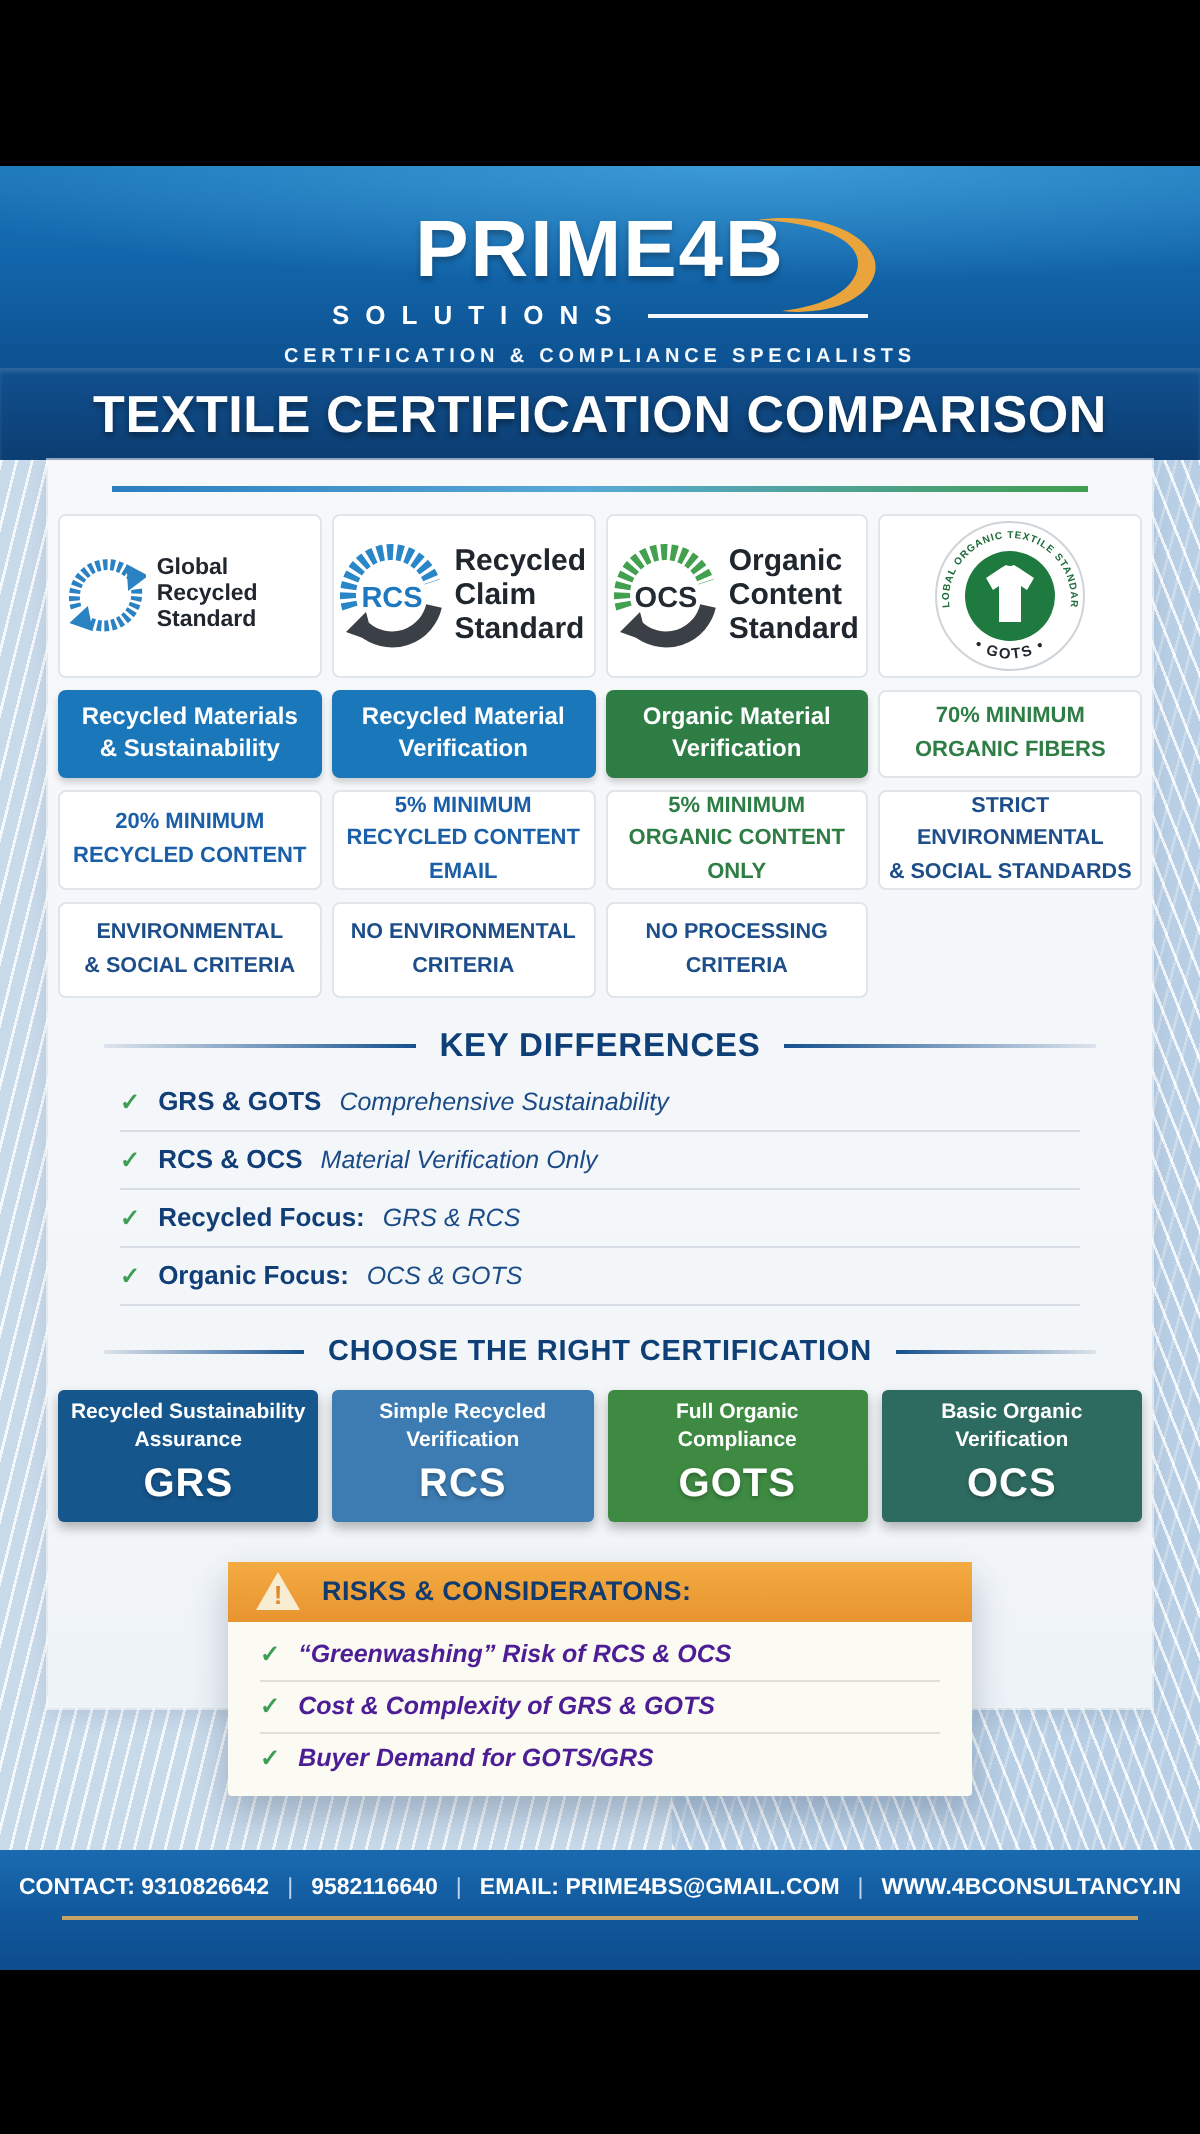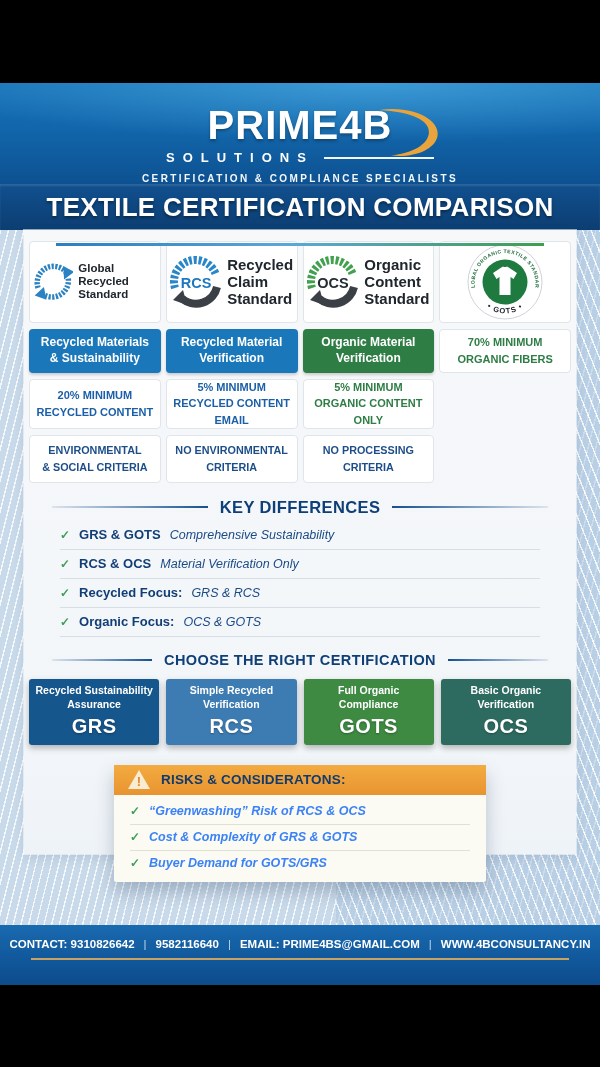--- a/index.html
+++ b/index.html
@@ -35,21 +35,21 @@
   .wave-layer::after{content:"";position:absolute;top:0;bottom:0;left:56%;right:0;
     background:repeating-linear-gradient(68deg, rgba(255,255,255,.75) 0 1.4px, rgba(171,198,224,.55) 1.4px 8px);}
   .sheet{position:relative;z-index:1;margin:0 24px;height:624px;
     background:linear-gradient(180deg,#f6f8fa 0%,#f3f6f9 80%,#eef3f8 100%);
     box-shadow:0 0 0 1px rgba(255,255,255,.55), 0 4px 10px rgba(30,60,100,.12);}
 
   .top-divider{height:2.5px;margin:0 32px;background:linear-gradient(90deg,#2b7fc0,#5aa8d8 48%,#3f9e4f);
     position:relative;top:13px;}
 
   .cert-grid{display:grid;grid-auto-flow:column;grid-template-rows:82px 44px 50px 48px;
-    grid-template-columns:repeat(4,1fr);gap:6px 5px;margin:8px 5px 0;}
+    grid-template-columns:repeat(4,1fr);gap:6px 5px;margin:24px 5px 0;}
   .card{background:#fff;border:1px solid #e0e5ea;border-radius:4px;
     display:flex;flex-direction:column;align-items:center;justify-content:center;text-align:center;}
   .banner{border-radius:4px;display:flex;flex-direction:column;align-items:center;justify-content:center;
     color:#fff;font-weight:700;font-size:12px;line-height:1.3;text-align:center;
     box-shadow:0 2px 3px rgba(0,0,0,.18);}
   .metric{font-weight:700;font-size:11px;line-height:1.5;}
   .criteria{font-weight:700;font-size:10.8px;line-height:1.5;color:#1d4e89;}
 
   .logo-flex{display:flex;align-items:center;gap:5px;padding:0 3px;}
   .logo-text{font-weight:700;font-size:11.5px;color:#20262e;line-height:1.15;text-align:left;}
@@ -76,21 +76,21 @@
   .choose-acronym{font-size:20px;font-weight:800;margin-top:2px;letter-spacing:.5px;text-shadow:0 1px 2px rgba(0,0,0,.3);}
 
   .risk-box{width:372px;margin:20px auto 0;background:#fbfbf3;border-radius:2px;
     box-shadow:0 9px 18px rgba(40,60,90,.28);}
   .risk-head{height:30px;background:linear-gradient(180deg,#f3ab41,#e89430);
     display:flex;align-items:center;gap:10px;padding:0 13px;}
   .risk-title{color:#123a6d;font-weight:800;font-size:13.5px;letter-spacing:.2px;}
   .risk-items{padding:4px 16px 6px;}
   .risk-item{display:flex;align-items:baseline;gap:9px;padding:5.5px 0;border-bottom:1px solid #dfe1d6;}
   .risk-item:last-child{border-bottom:none;}
-  .risk-text{color:#3b82f6;font-weight:700;font-style:italic;font-size:12.5px;}
+  .risk-text{color:#4c1d95;font-weight:700;font-style:italic;font-size:12.5px;}
 
   
   .footer{height:60px;background:linear-gradient(180deg,#1a6ab0 0%,#11589c 55%,#0d4c8c 100%);
     display:flex;flex-direction:column;align-items:center;padding-top:13px;box-sizing:border-box;}
   .footer-row{display:flex;gap:9px;align-items:baseline;color:#fff;font-weight:700;font-size:11.5px;white-space:nowrap;}
   .footer-sep{color:#bdd7ed;font-weight:400;}
   .footer-line{width:538px;height:2px;background:#c8a263;margin-top:8px;}
 </style>
 </head>
 <body>
@@ -224,20 +224,24 @@
               <textPath href="#gotsBot" startOffset="50%" text-anchor="middle">• GOTS •</textPath>
             </text>
             <circle r="22.5" fill="#1e7a3e"></circle>
             <path d="M -4.5 -14 L -2 -15.5 A 3.8 3.2 0 0 0 2 -15.5 L 4.5 -14 L 12 -9 L 8.5 -3 L 5.5 -5 L 5.5 13 L -5.5 13 L -5.5 -5 L -8.5 -3 L -12 -9 Z" fill="#ffffff"></path>
           </svg>
         </div>
         <div class="card metric" style="color: rgb(46, 125, 69);">
           <div>70% MINIMUM</div>
           <div>ORGANIC FIBERS</div>
         </div>
+        <div class="card criteria">
+          <div>STRICT ENVIRONMENTAL</div>
+          <div>&amp; SOCIAL STANDARDS</div>
+        </div>
       </div>
 
       <div class="section-head head-key">
         <span class="line-l"></span>
         <span class="txt">KEY DIFFERENCES</span>
         <span class="line-r"></span>
       </div>
       <div class="key-list">
         <div class="key-item">
           <span class="check">✓</span>

